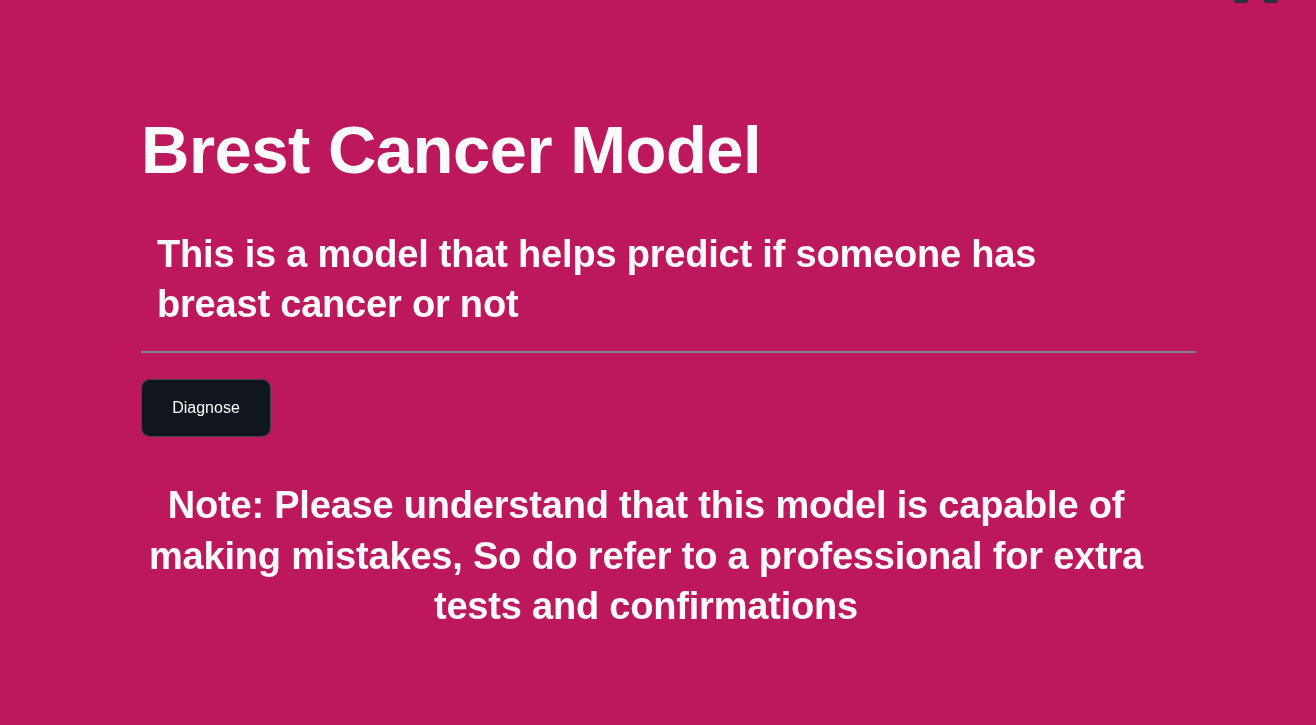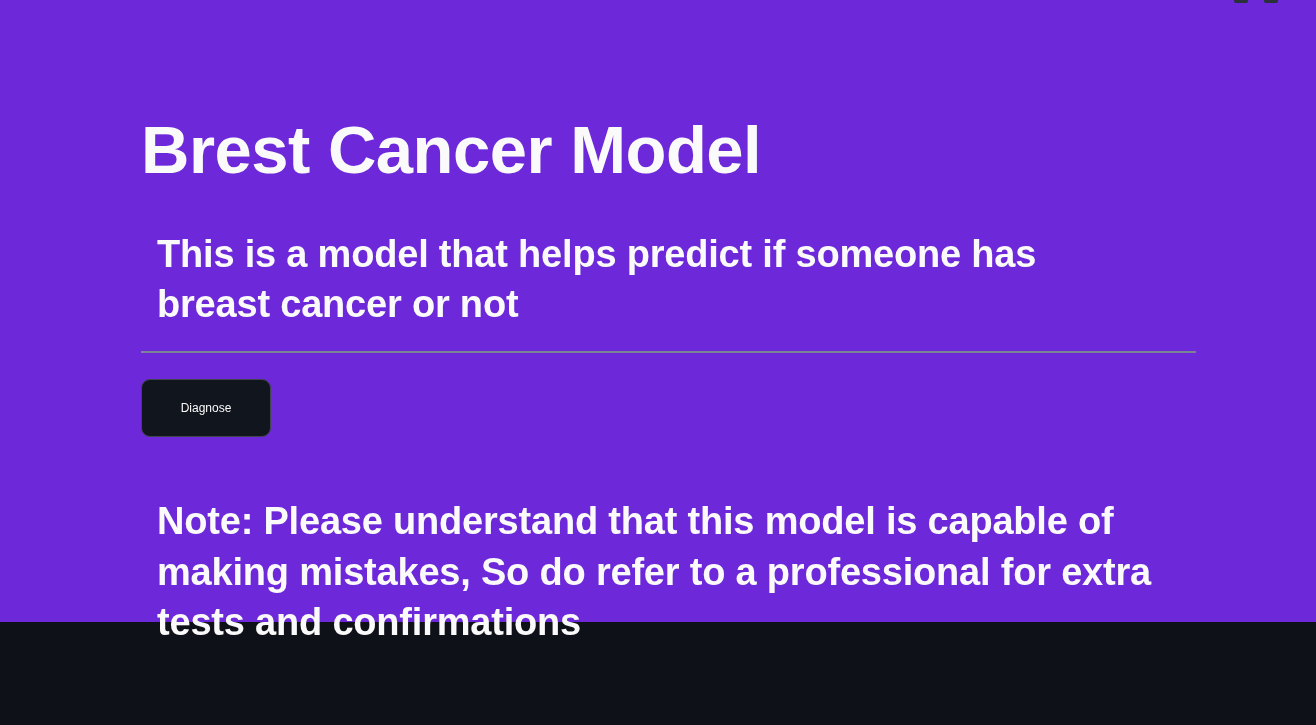--- a/index.html
+++ b/index.html
@@ -10,22 +10,22 @@
     width: 1316px;
     height: 725px;
     background: #0e1117;
     font-family: "Liberation Sans", sans-serif;
     overflow: hidden;
   }
 
   .app-root {
     position: relative;
     width: 1316px;
-    height: 622px;
-    background: #6d28d9;
+    height: 725px;
+    background: #be185d;
   }
 
   
   .top-toolbar {
     position: absolute;
     top: 0px;
     right: 38px;
     height: 5px;
     display: flex;
     align-items: flex-start;
@@ -85,37 +85,38 @@
     display: inline-flex;
     align-items: center;
     justify-content: center;
     min-width: 130px;
     height: 58px;
     padding: 0 18px;
     background: #11151d;
     color: #fafafa;
     border: 1px solid #41454e;
     border-radius: 9px;
-    font-size: 12px;
+    font-size: 16px;
     font-weight: 400;
     font-family: "Liberation Sans", sans-serif;
     cursor: pointer;
     line-height: 1;
   }
 
   .note {
-    margin: 16px;
+    margin: 0;
     padding-top: 43px;
     font-size: 38px;
     font-weight: 700;
     line-height: 1.33;
     letter-spacing: -0.2px;
     color: #fafafa;
     max-width: 1010px;
     font-family: "Liberation Sans", sans-serif;
+    text-align: center;
   }
 </style>
 </head>
 <body>
 
 <div class="app-root">
 
   <div class="top-toolbar">
     <div class="toolbar-nub"></div>
     <div class="toolbar-nub"></div>

